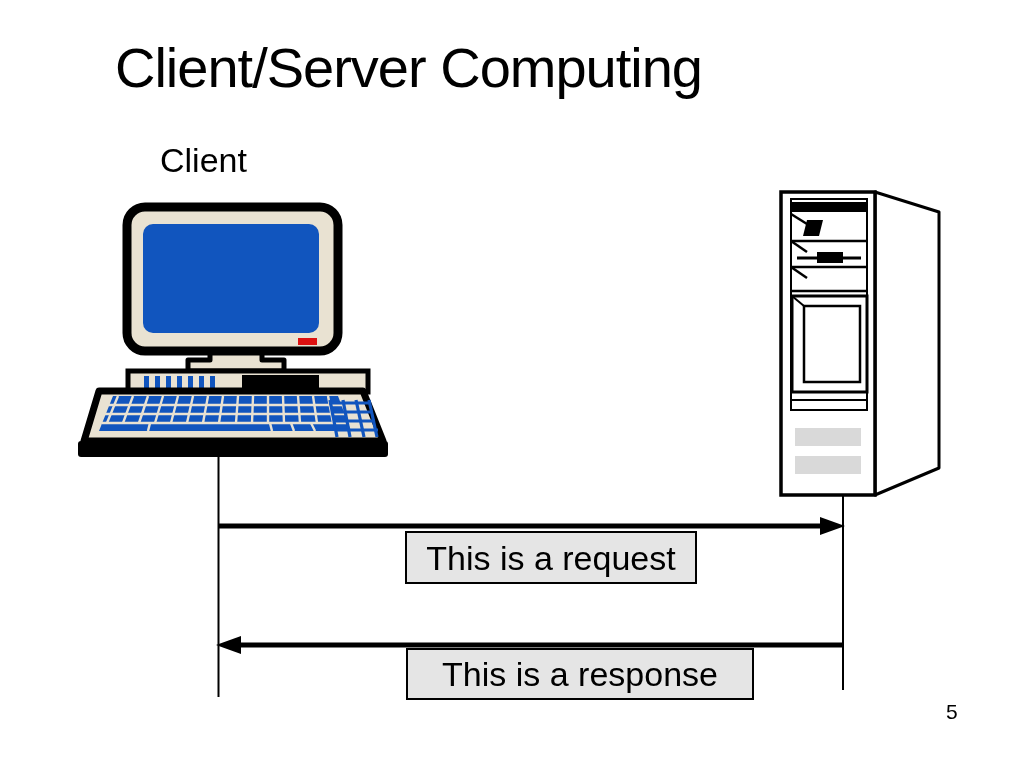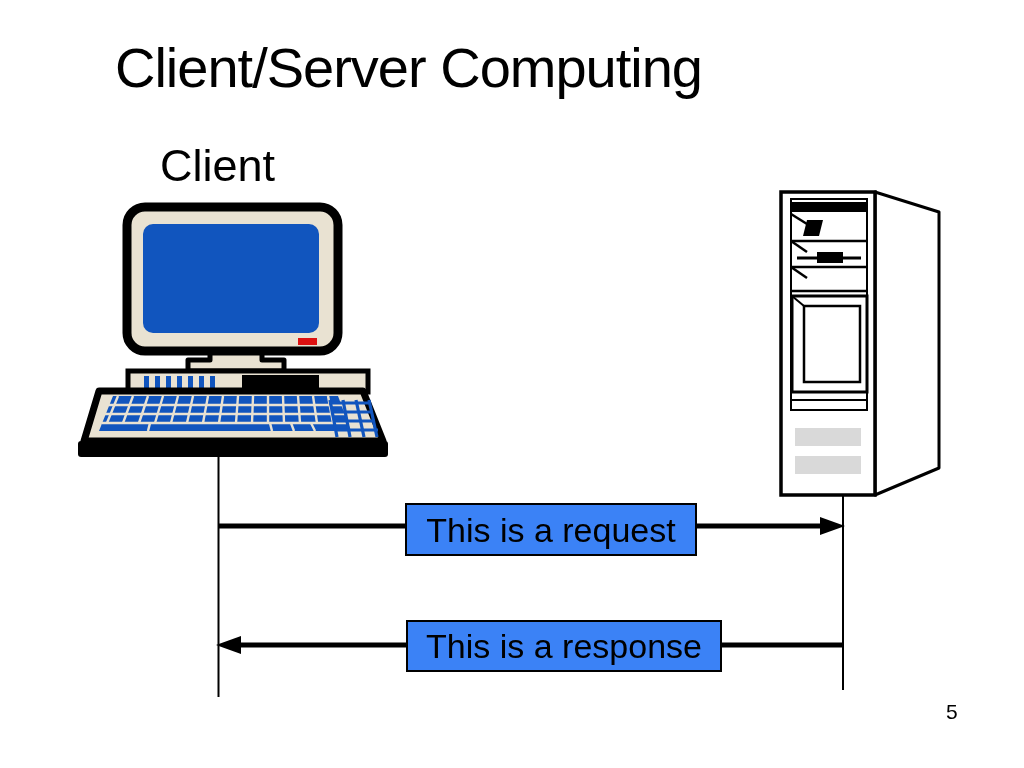--- a/index.html
+++ b/index.html
@@ -12,31 +12,31 @@
   }
   *{margin:0;padding:0;box-sizing:border-box;}
   html,body{width:1024px;height:768px;overflow:hidden;background:var(--slide-bg);}
   body{font-family:"Liberation Sans", sans-serif;color:var(--ink);}
   .slide{position:relative;width:1024px;height:768px;background:var(--slide-bg);}
   .slide-title{
     position:absolute;left:0;top:40px;width:817px;
     text-align:center;font-size:56px;line-height:1;letter-spacing:-1px;
     white-space:nowrap;
   }
-  .node-label{position:absolute;font-size:45px;line-height:1;white-space:nowrap;}
+  .node-label{position:absolute;font-size:34px;line-height:1;white-space:nowrap;}
   .node-label.client{left:160px;top:143px;}
   .node-label.server{left:789px;top:130px;}
   .artwork{position:absolute;left:0;top:0;width:1024px;height:768px;z-index:1;}
   .msg-box{
-    position:absolute;z-index:2;background:#3b82f6;border:2px solid var(--ink);
+    position:absolute;z-index:2;background:#e5e5e5;border:2px solid var(--ink);
     display:flex;align-items:center;justify-content:center;
-    font-size:34px;line-height:1;white-space:nowrap;
+    font-size:34px;line-height:1;white-space:nowrap;margin-top:28px;
   }
   .msg-box.request{left:405px;top:503px;width:292px;height:53px;}
-  .msg-box.response{left:406px;top:620px;width:316px;height:52px;}
+  .msg-box.response{left:406px;top:620px;width:348px;height:52px;}
   .page-number{position:absolute;left:946px;top:701px;font-size:21px;line-height:1;z-index:2;}
   
   .s-ink{stroke:var(--ink);}
   .s-beige{stroke:var(--case-beige);}
   .s-blue{stroke:var(--screen-blue);}
   .f-ink{fill:var(--ink);}
   .f-beige{fill:var(--case-beige);}
   .f-blue{fill:var(--screen-blue);}
   .f-red{fill:var(--indicator-red);}
   .f-gray{fill:var(--vent-gray);}

